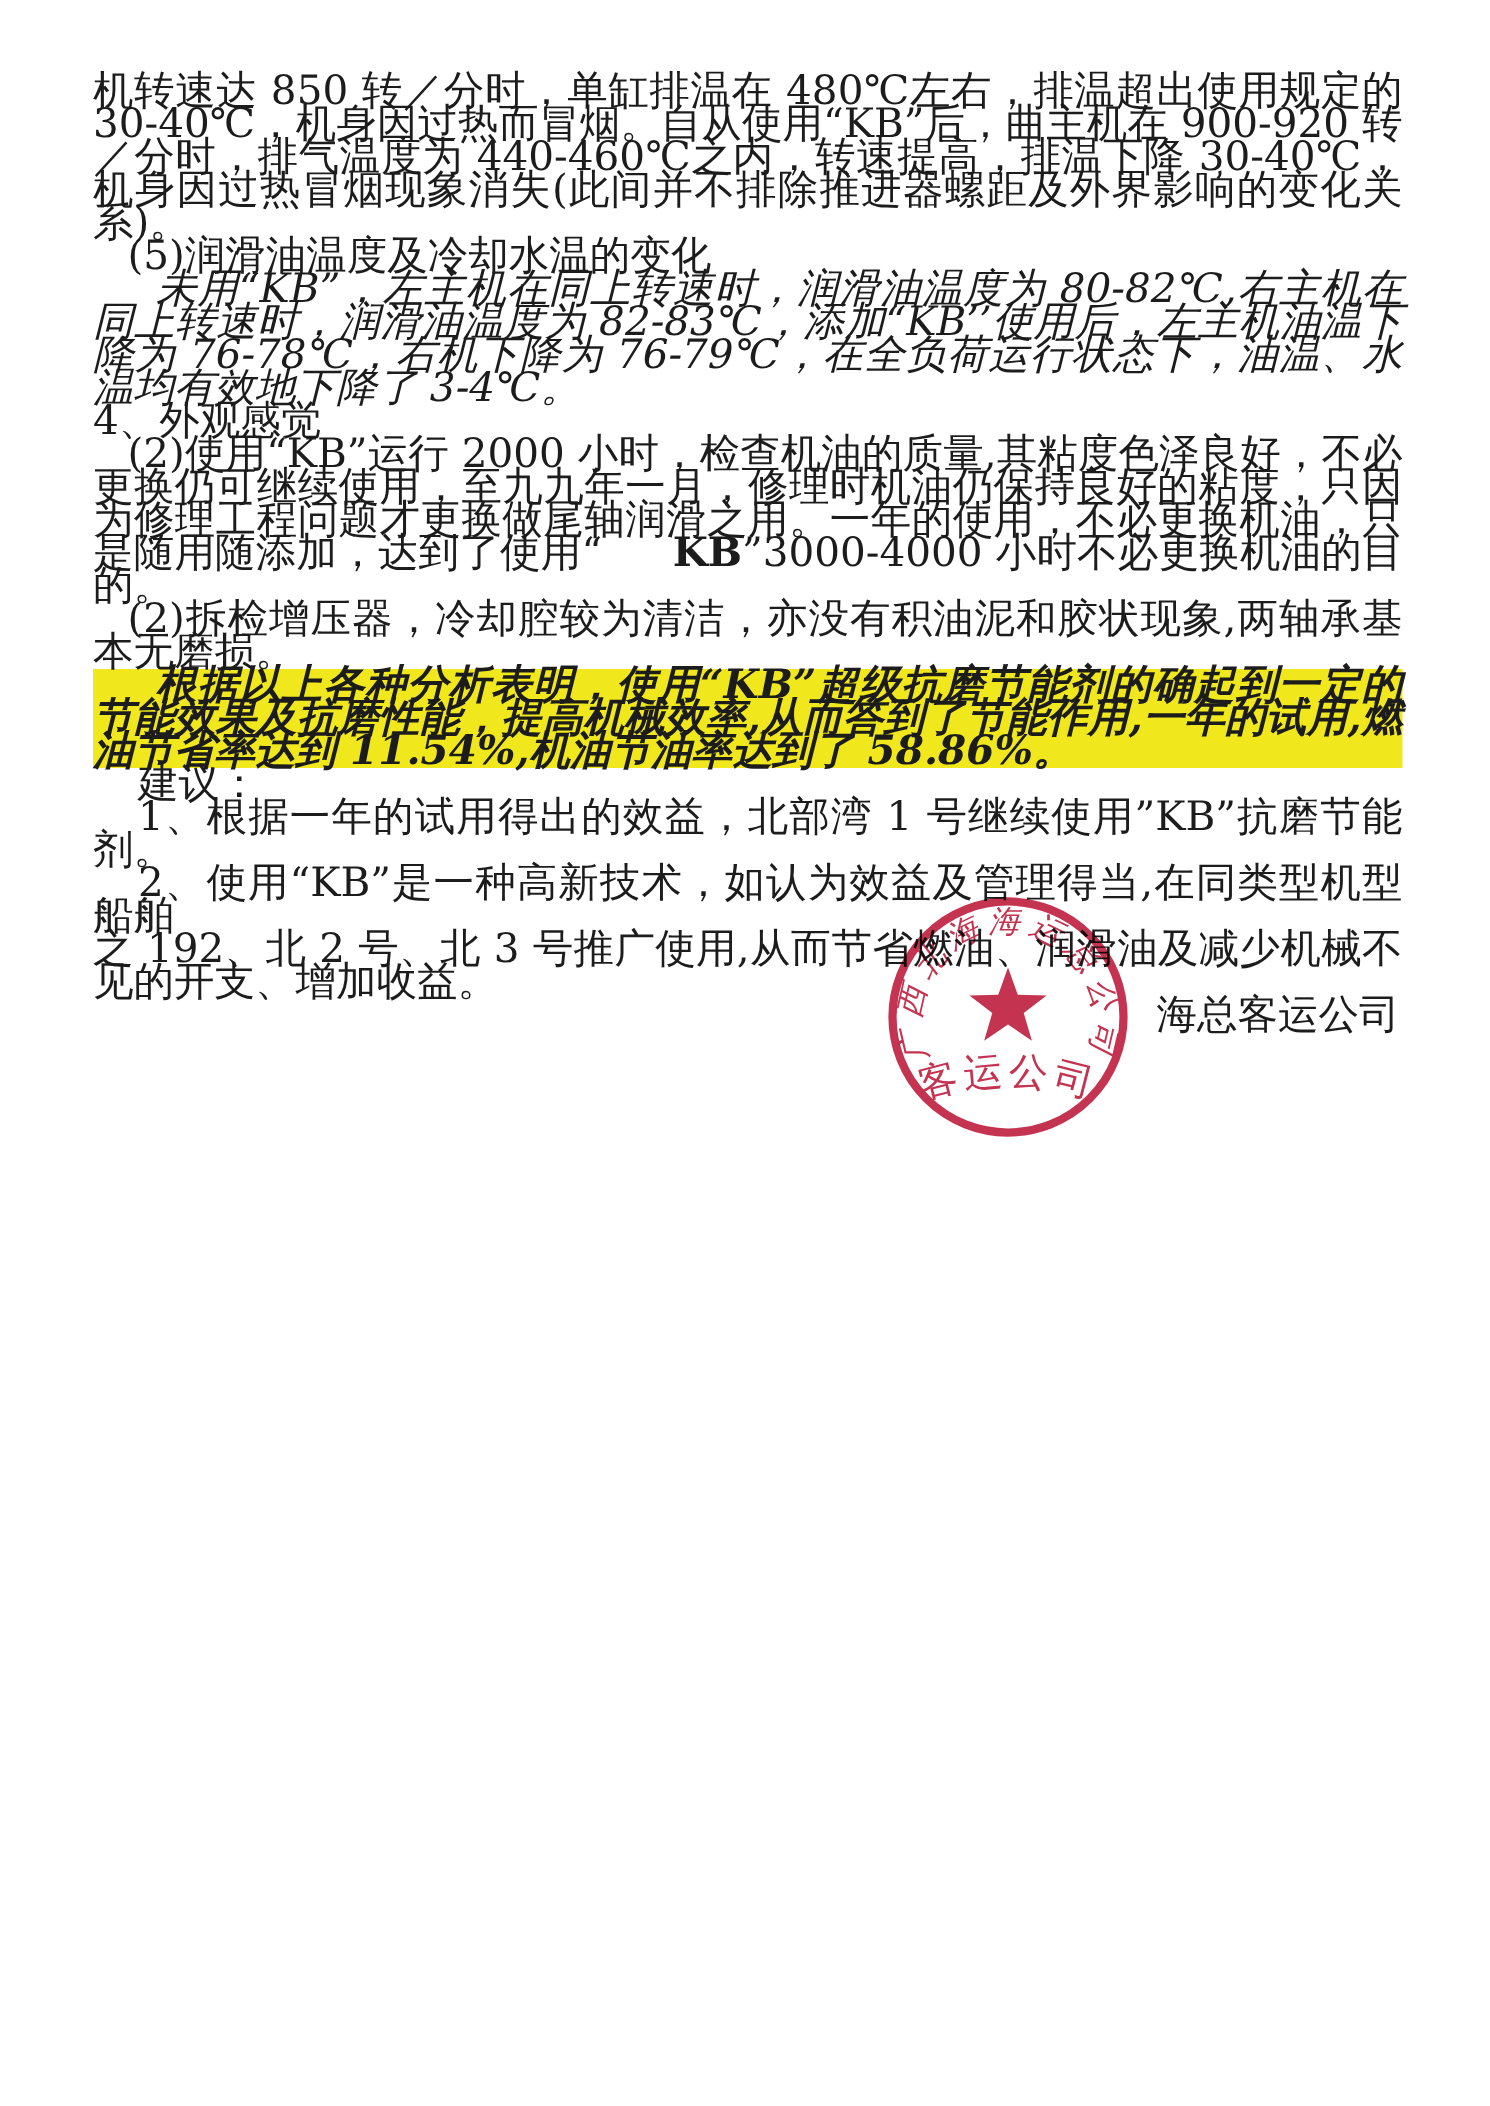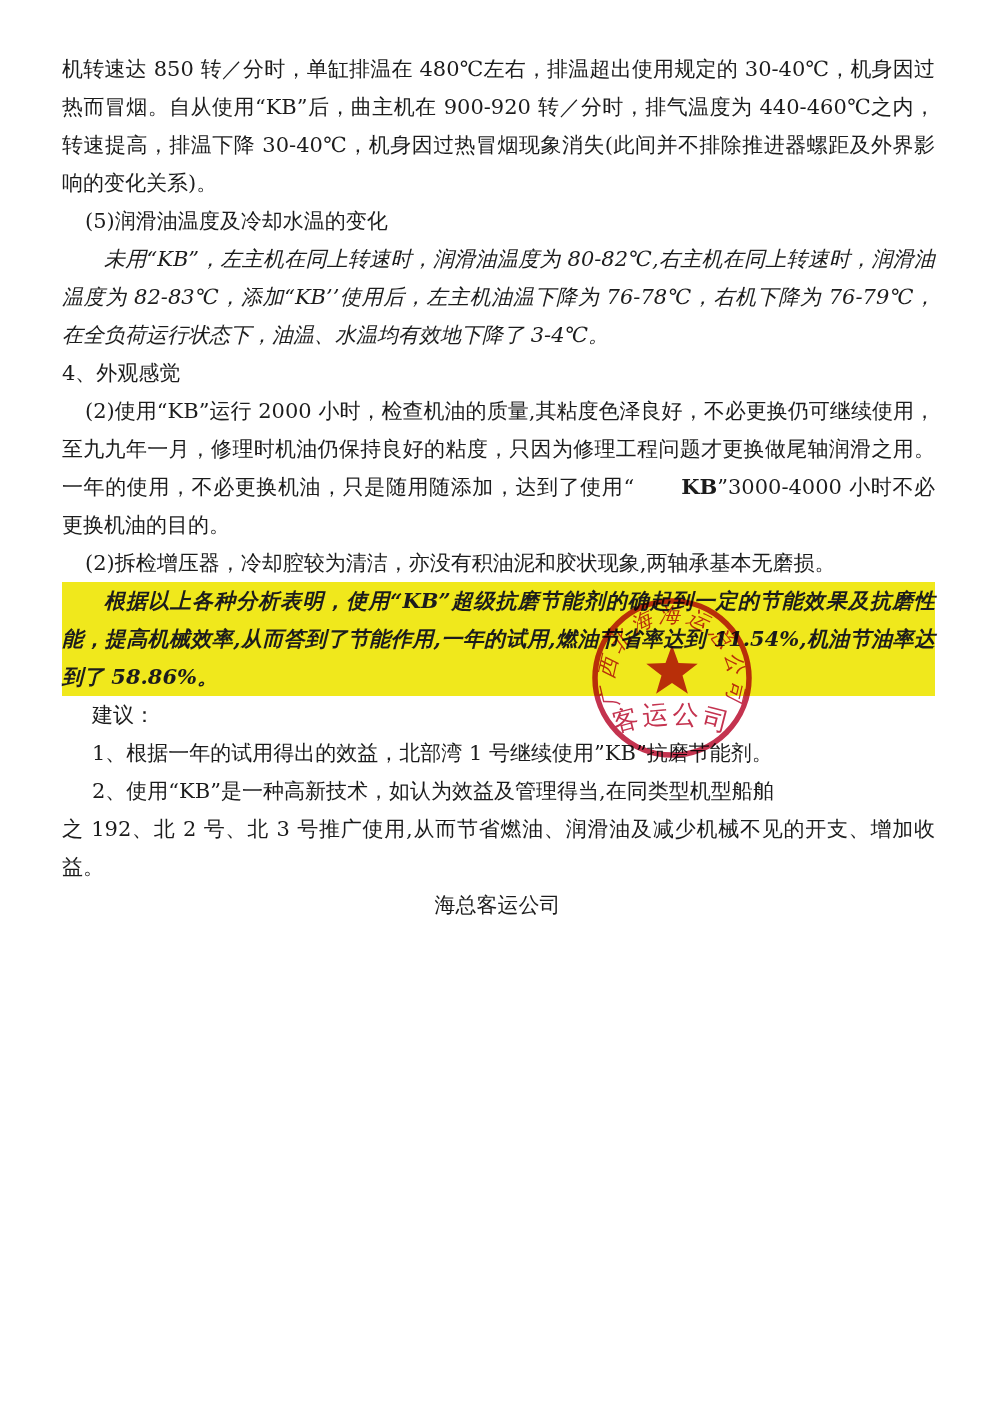--- a/index.html
+++ b/index.html
@@ -10,36 +10,36 @@
     position: relative;
     overflow: hidden;
     font-family: "DejaVu Serif", "Liberation Serif", serif;
     color: #1c1c1c;
   }
   .doc {
     position: absolute;
     left: 62px;
     top: 50px;
     width: 873px;
-    font-size: 21px;
-    line-height: 38px;
+    font-size: 27px;
+    line-height: 22px;
     text-align: justify;
   }
   .doc p { margin: 0; }
   .ind-num  { text-indent: 23px; }   
   .ind-full { text-indent: 42px; font-style: italic; }   
   .ind-list { text-indent: 30px; }   
   .cont-line { margin-left: 55px; }  
   .highlight {
     background: #f0e81c;
     font-weight: bold;
   }
   .bold-kb { font-weight: bold; margin-left: 47px; }
   .signature {
-    text-align: center;
+    text-align: right;
     padding-right: 2px;
   }
   .stamp {
     position: absolute;
     left: 588px;
     top: 594px;
     width: 168px;
     height: 168px;
     mix-blend-mode: multiply;
     opacity: 0.92;

